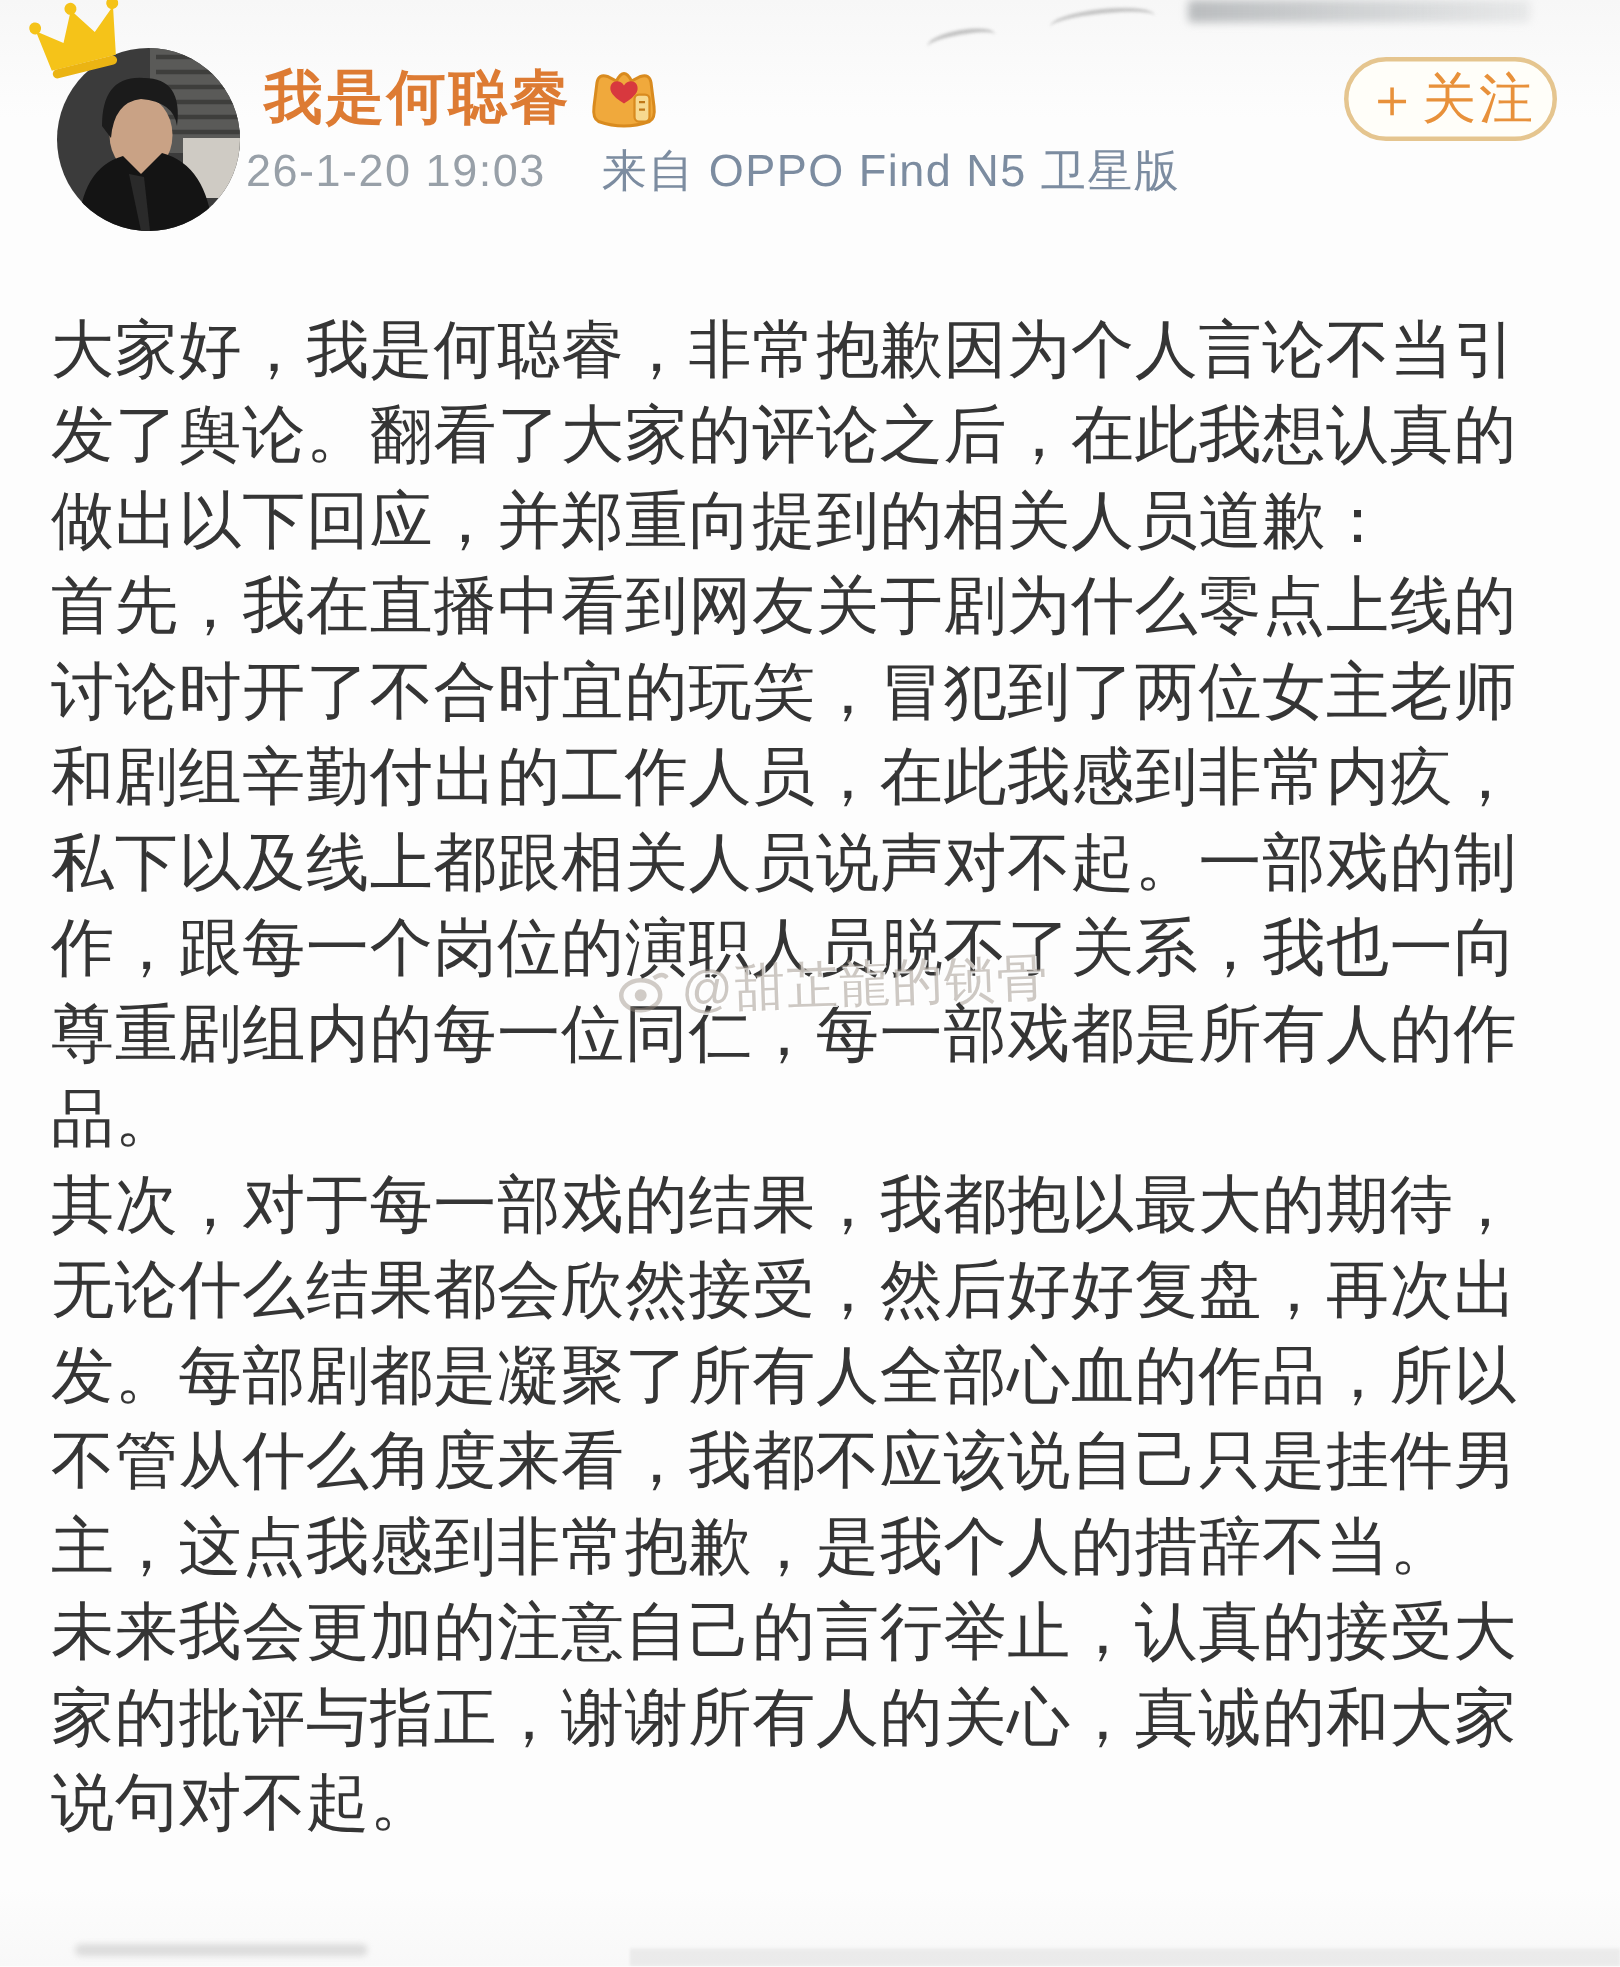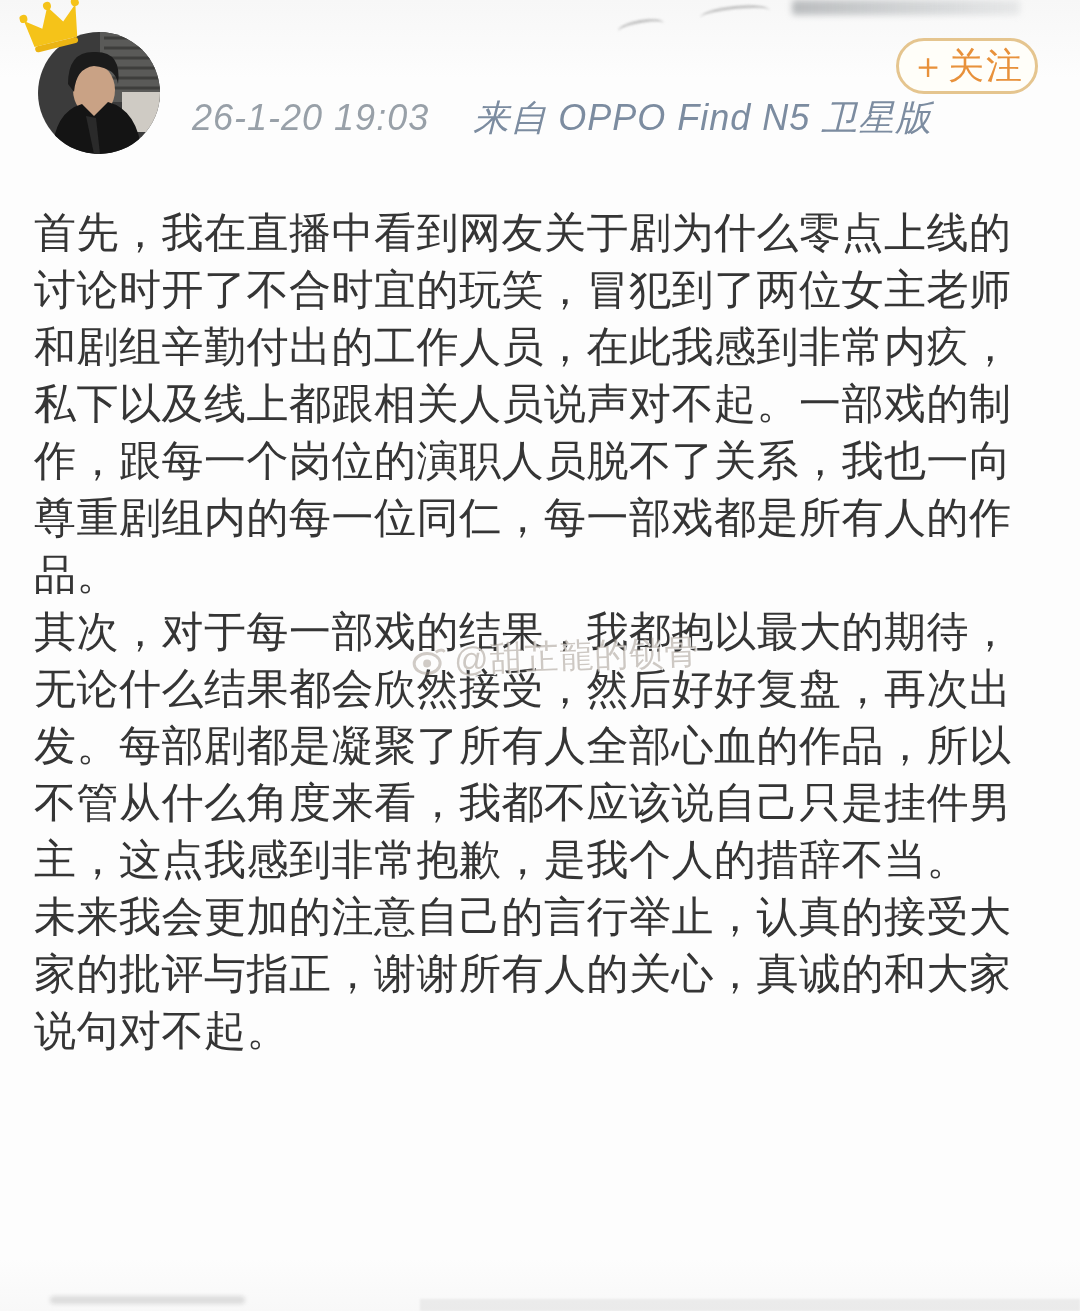--- a/index.html
+++ b/index.html
@@ -9,21 +9,21 @@
     background:linear-gradient(180deg,#f7f7f7 0%, #fdfdfd 6%, #fdfdfd 96%, #f8f8f8 100%);
     overflow:hidden;
   }
   
   .avatar-wrap { position:absolute; left:38px; top:32px; width:122px; height:122px; }
   .avatar-wrap svg { display:block; }
   .crown-decor { position:absolute; left:22px; top:0px; width:62px; height:52px; transform:rotate(-14deg); z-index:3; }
   .name-row { position:absolute; left:176px; top:38px; display:flex; align-items:center; gap:12px; }
   .username { font-size:39px; font-weight:bold; color:#DD7B33; letter-spacing:2px; }
   .vip-badge { width:46px; height:48px; }
-  .meta-row { position:absolute; left:192px; top:94px; font-size:36px; color:#98A0A8; letter-spacing:1px; white-space:nowrap;font-style:italic; }
+  .meta-row { position:absolute; left:164px; top:94px; font-size:30px; color:#98A0A8; letter-spacing:1px; white-space:nowrap; }
   .meta-row .source { color:#7C8CA0; }
   .loc-row { position:absolute; left:176px; top:140px; font-size:30px; color:#9DA2A8; letter-spacing:2px; }
   .follow-btn {
     position:absolute; left:896px; top:38px; width:142px; height:56px;
     border:3px solid #E5C58F; border-radius:36px; background:#FFFEF9;
     color:#E8913B; font-size:36px; font-family:"Liberation Sans", sans-serif;
     display:flex; align-items:center; justify-content:center; letter-spacing:2px; cursor:pointer;
   }
   
   .post-body {
@@ -85,30 +85,42 @@
     </svg>
   </div>
   <svg class="crown-decor" viewBox="0 0 62 52">
     <path d="M8 42 L4 14 L20 26 L30 6 L42 24 L58 10 L52 42 Z" fill="#F5C319"></path>
     <circle cx="4" cy="12" r="4" fill="#F5C319"></circle>
     <circle cx="30" cy="5" r="4" fill="#F5C319"></circle>
     <circle cx="58" cy="8" r="4" fill="#F5C319"></circle>
     <rect x="8" y="42" width="44" height="6" rx="3" fill="#EBB413"></rect>
   </svg>
 
+  <div class="name-row">
+    <span class="username">我是何聪睿</span>
+    <svg class="vip-badge" viewBox="0 0 46 48">
+      <path d="M6 40 Q2 38 3 30 L5 14 Q6 8 12 10 L18 13 Q23 3 28 13 L34 10 Q40 8 41 14 L43 30 Q44 38 40 40 Q23 46 6 40 Z" fill="#F0A93C"></path>
+      <path d="M6 40 Q2 38 3 30 L5 14 Q6 8 12 10 L18 13 Q23 3 28 13 L34 10 Q40 8 41 14 L43 30 Q44 38 40 40 Q23 46 6 40 Z" fill="none" stroke="#D98B1F" stroke-width="2"></path>
+      <path d="M23 16 C20 11 13 13 14 19 C15 23 20 26 23 28 C26 26 31 23 32 19 C33 13 26 11 23 16 Z" fill="#D8383E"></path>
+      <rect x="30" y="22" width="10" height="18" rx="3" fill="#F7D98F" stroke="#D98B1F" stroke-width="1.5"></rect>
+      <line x1="33" y1="27" x2="37" y2="27" stroke="#C07818" stroke-width="1.5"></line>
+      <line x1="33" y1="32" x2="37" y2="32" stroke="#C07818" stroke-width="1.5"></line>
+    </svg>
+  </div>
 
   <div class="meta-row">
     <span>26-1-20 19:03</span>
     <span>&nbsp;&nbsp;</span>
     <span class="source">来自 OPPO Find N5 卫星版</span>
   </div>
 
   <button class="follow-btn">＋关注</button>
 
   <div class="post-body">
+    <p>大家好，我是何聪睿，非常抱歉因为个人言论不当引发了舆论。翻看了大家的评论之后，在此我想认真的做出以下回应，并郑重向提到的相关人员道歉：</p>
     <p>首先，我在直播中看到网友关于剧为什么零点上线的讨论时开了不合时宜的玩笑，冒犯到了两位女主老师和剧组辛勤付出的工作人员，在此我感到非常内疚，私下以及线上都跟相关人员说声对不起。一部戏的制作，跟每一个岗位的演职人员脱不了关系，我也一向尊重剧组内的每一位同仁，每一部戏都是所有人的作品。</p>
     <p>其次，对于每一部戏的结果，我都抱以最大的期待，无论什么结果都会欣然接受，然后好好复盘，再次出发。每部剧都是凝聚了所有人全部心血的作品，所以不管从什么角度来看，我都不应该说自己只是挂件男主，这点我感到非常抱歉，是我个人的措辞不当。</p>
     <p>未来我会更加的注意自己的言行举止，认真的接受大家的批评与指正，谢谢所有人的关心，真诚的和大家说句对不起。</p>
   </div>
 
   <div class="watermark">
     <svg class="wm-eye" viewBox="0 0 34 30">
       <ellipse cx="15" cy="17" rx="13" ry="10" fill="none" stroke="#9b8f84" stroke-width="3"></ellipse>
       <circle cx="15" cy="17" r="4" fill="#9b8f84"></circle>
       <path d="M24 6 Q30 2 33 6" fill="none" stroke="#9b8f84" stroke-width="3"></path>

